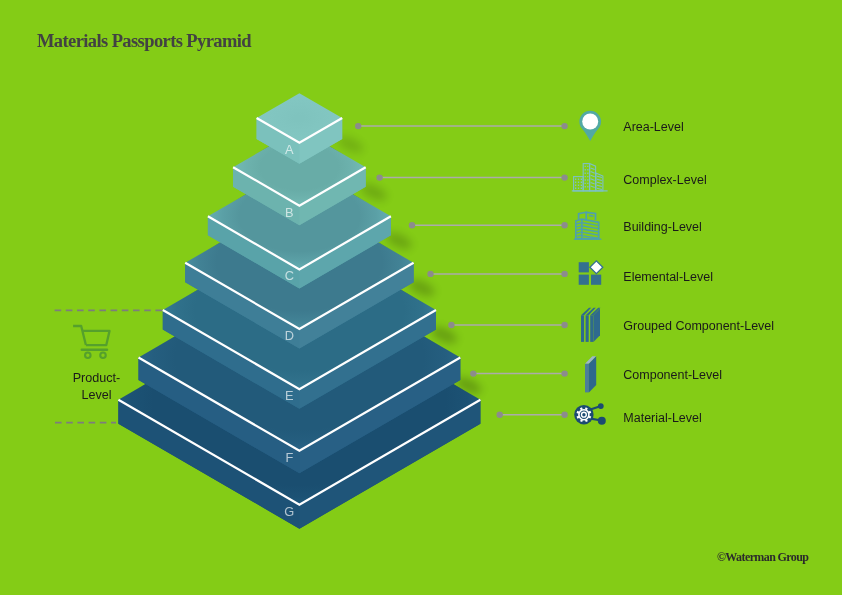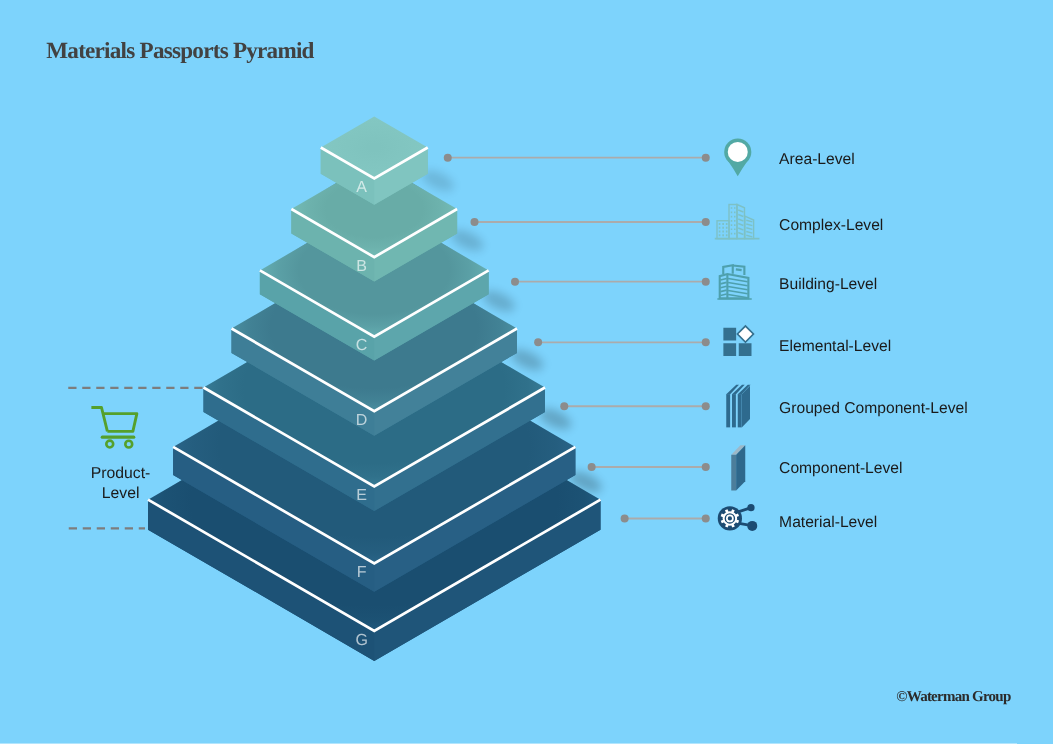--- a/index.html
+++ b/index.html
@@ -1,16 +1,16 @@
 <!DOCTYPE html>
 <html><head>
 <meta charset="utf-8">
 <style>
 html,body { margin:0; padding:0; background:#ffffff; width:842px; height:595px; overflow:hidden; }
-#page { position:relative; width:842px; height:595px; background:#7dd3fc; font-family:"Liberation Sans", sans-serif;text-align:right; }
+#page { position:relative; width:842px; height:595px; background:#84cc16; font-family:"Liberation Sans", sans-serif;text-align:right; }
 .title { position:absolute; left:37px; top:31px; font-family:"Liberation Serif", serif; font-weight:bold; font-size:18.5px; color:#424242; letter-spacing:-0.6px; }
 .copy { position:absolute; left:717px; top:550px; font-family:"Liberation Serif", serif; font-weight:bold; font-size:12px; color:#2b2b2b; letter-spacing:-0.6px; }
 svg text { font-family:"Liberation Sans", sans-serif; }
 </style>
 </head>
 <body>
 <div id="page">
 <div class="title">Materials Passports Pyramid</div>
 <svg width="842" height="595" viewBox="0 0 842 595">
 <defs>

